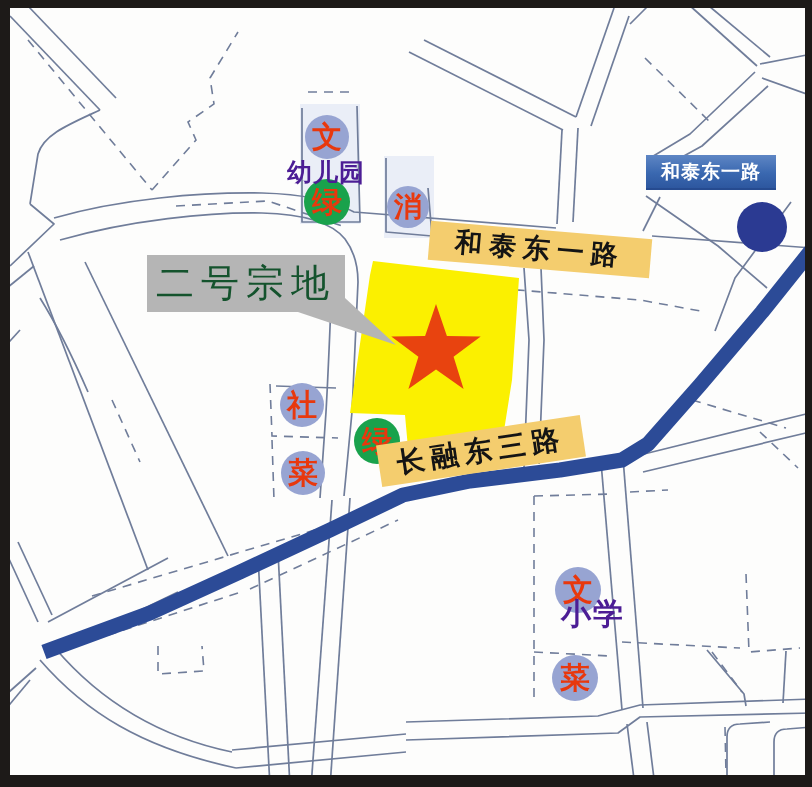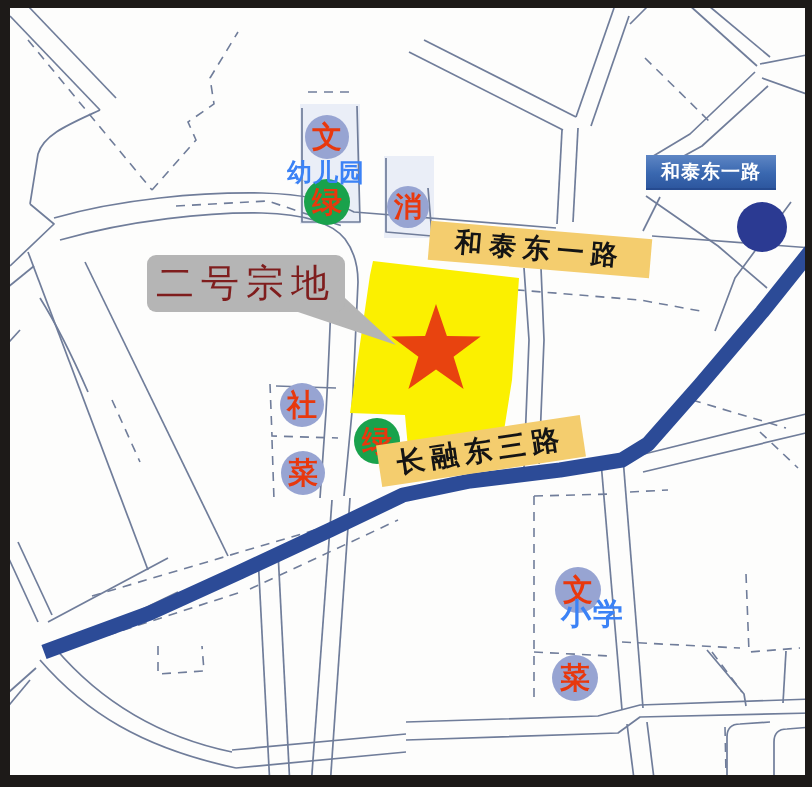--- a/index.html
+++ b/index.html
@@ -5,25 +5,25 @@
   html,body{margin:0;padding:0;background:#ffffff;}
   #stage{position:relative;width:812px;height:787px;background:#fdfdfc;overflow:hidden;
          font-family:"Liberation Sans",sans-serif;}
   #map-svg{position:absolute;left:0;top:0;z-index:1;}
   .frame{position:absolute;inset:0;border-style:solid;border-color:#1d1a18;
          border-width:8px 7px 12px 10px;z-index:9;pointer-events:none;}
   .badge{position:absolute;z-index:5;border-radius:50%;text-align:center;
          color:#e8380d;font-weight:bold;}
   .badge.blue{background:#97a4d2;}
   .badge.green{background:#19a24c;}
-  .poi-text{position:absolute;z-index:5;color:#3b82f6;font-weight:bold;text-align:center;}
+  .poi-text{position:absolute;z-index:5;color:#4c1d95;font-weight:bold;text-align:center;}
   .road-label{position:absolute;z-index:6;background:#f4cd6e;color:#141414;font-weight:bold;
               text-align:center;white-space:nowrap;}
-  .callout-box{position:absolute;z-index:6;background:#b5b5b5;color:#7f1d1d;
-               font-family:"Liberation Serif",serif;text-align:center;white-space:nowrap;border-radius:9px;}
+  .callout-box{position:absolute;z-index:6;background:#b5b5b5;color:#14532d;
+               font-family:"Liberation Serif",serif;text-align:center;white-space:nowrap;}
   .station-box{position:absolute;z-index:6;color:#ffffff;font-weight:bold;text-align:center;
                background:linear-gradient(180deg,#5e86c4 0%,#3a68b0 55%,#2d579f 100%);
                border-bottom:2px solid #264b90;white-space:nowrap;}
   
   #lbl-callout{left:147px;top:255px;width:198px;height:57px;line-height:57px;
                font-size:38px;letter-spacing:7px;}
   #lbl-hetai{left:429px;top:230px;width:222px;height:39px;line-height:39px;
              font-size:27px;letter-spacing:7px;transform:rotate(4.8deg);}
   #lbl-changrong{left:378px;top:430px;width:206px;height:42px;line-height:42px;
              font-size:28px;letter-spacing:6px;transform:rotate(-8.5deg);}

